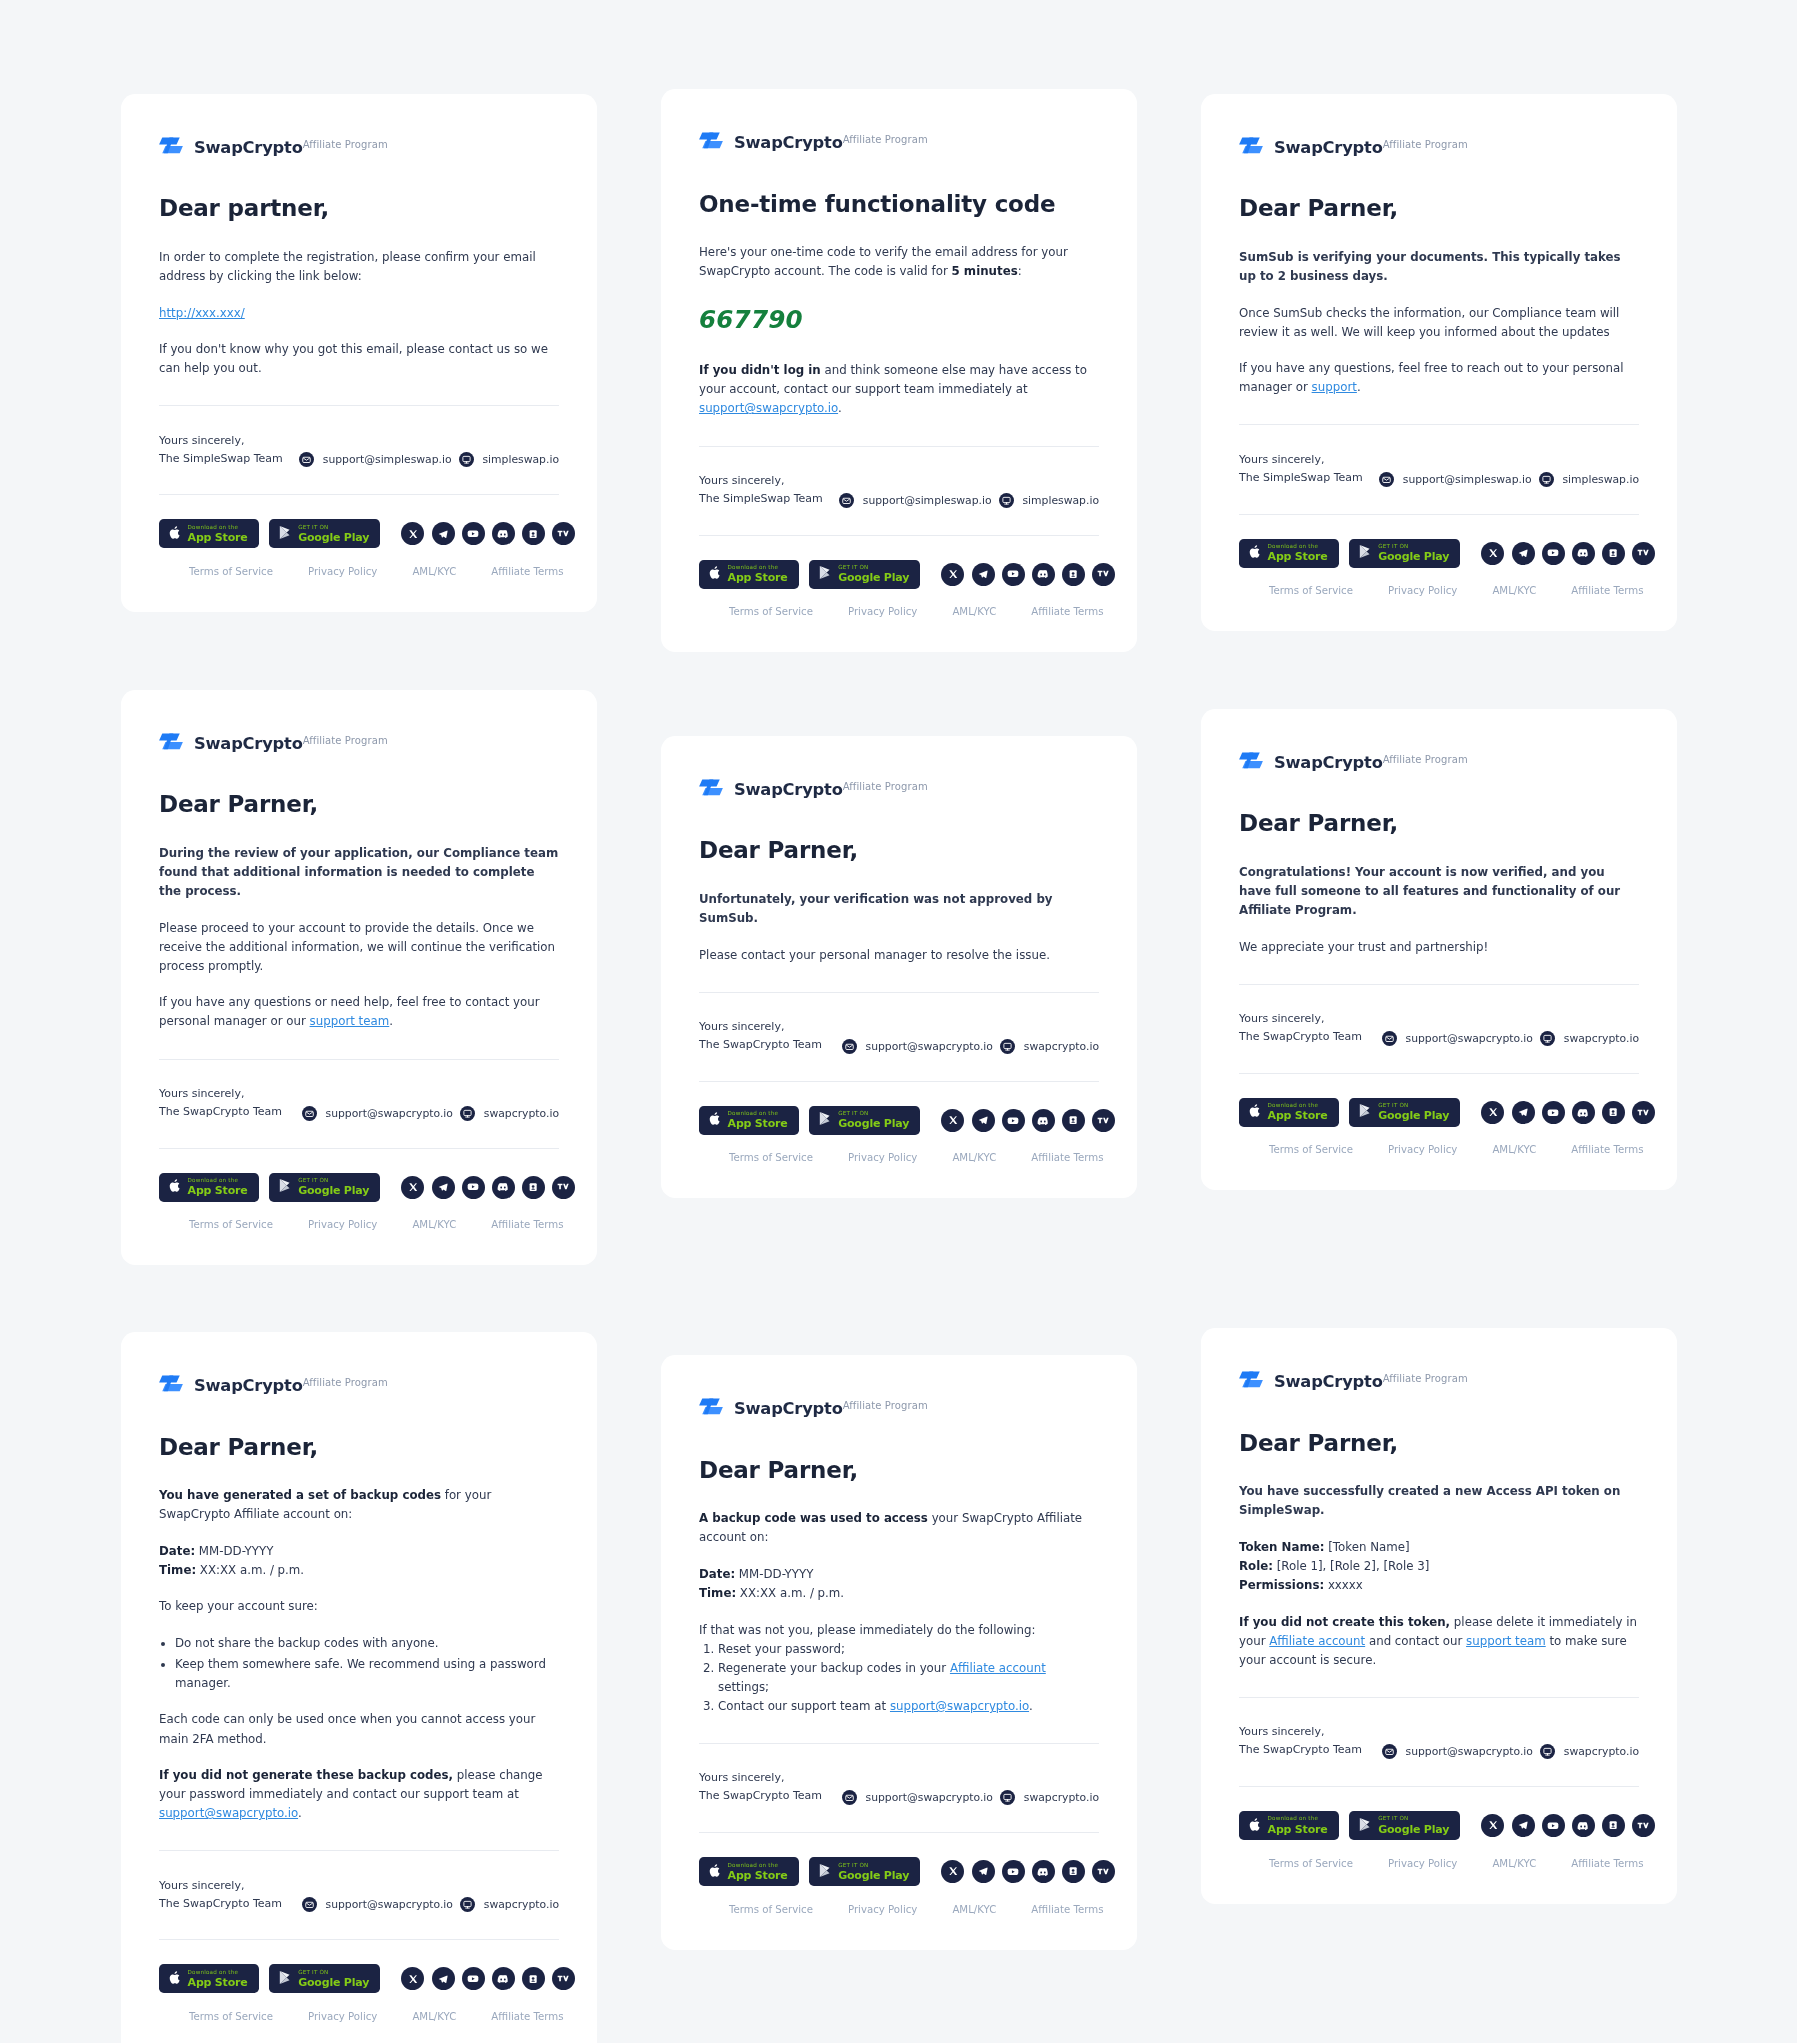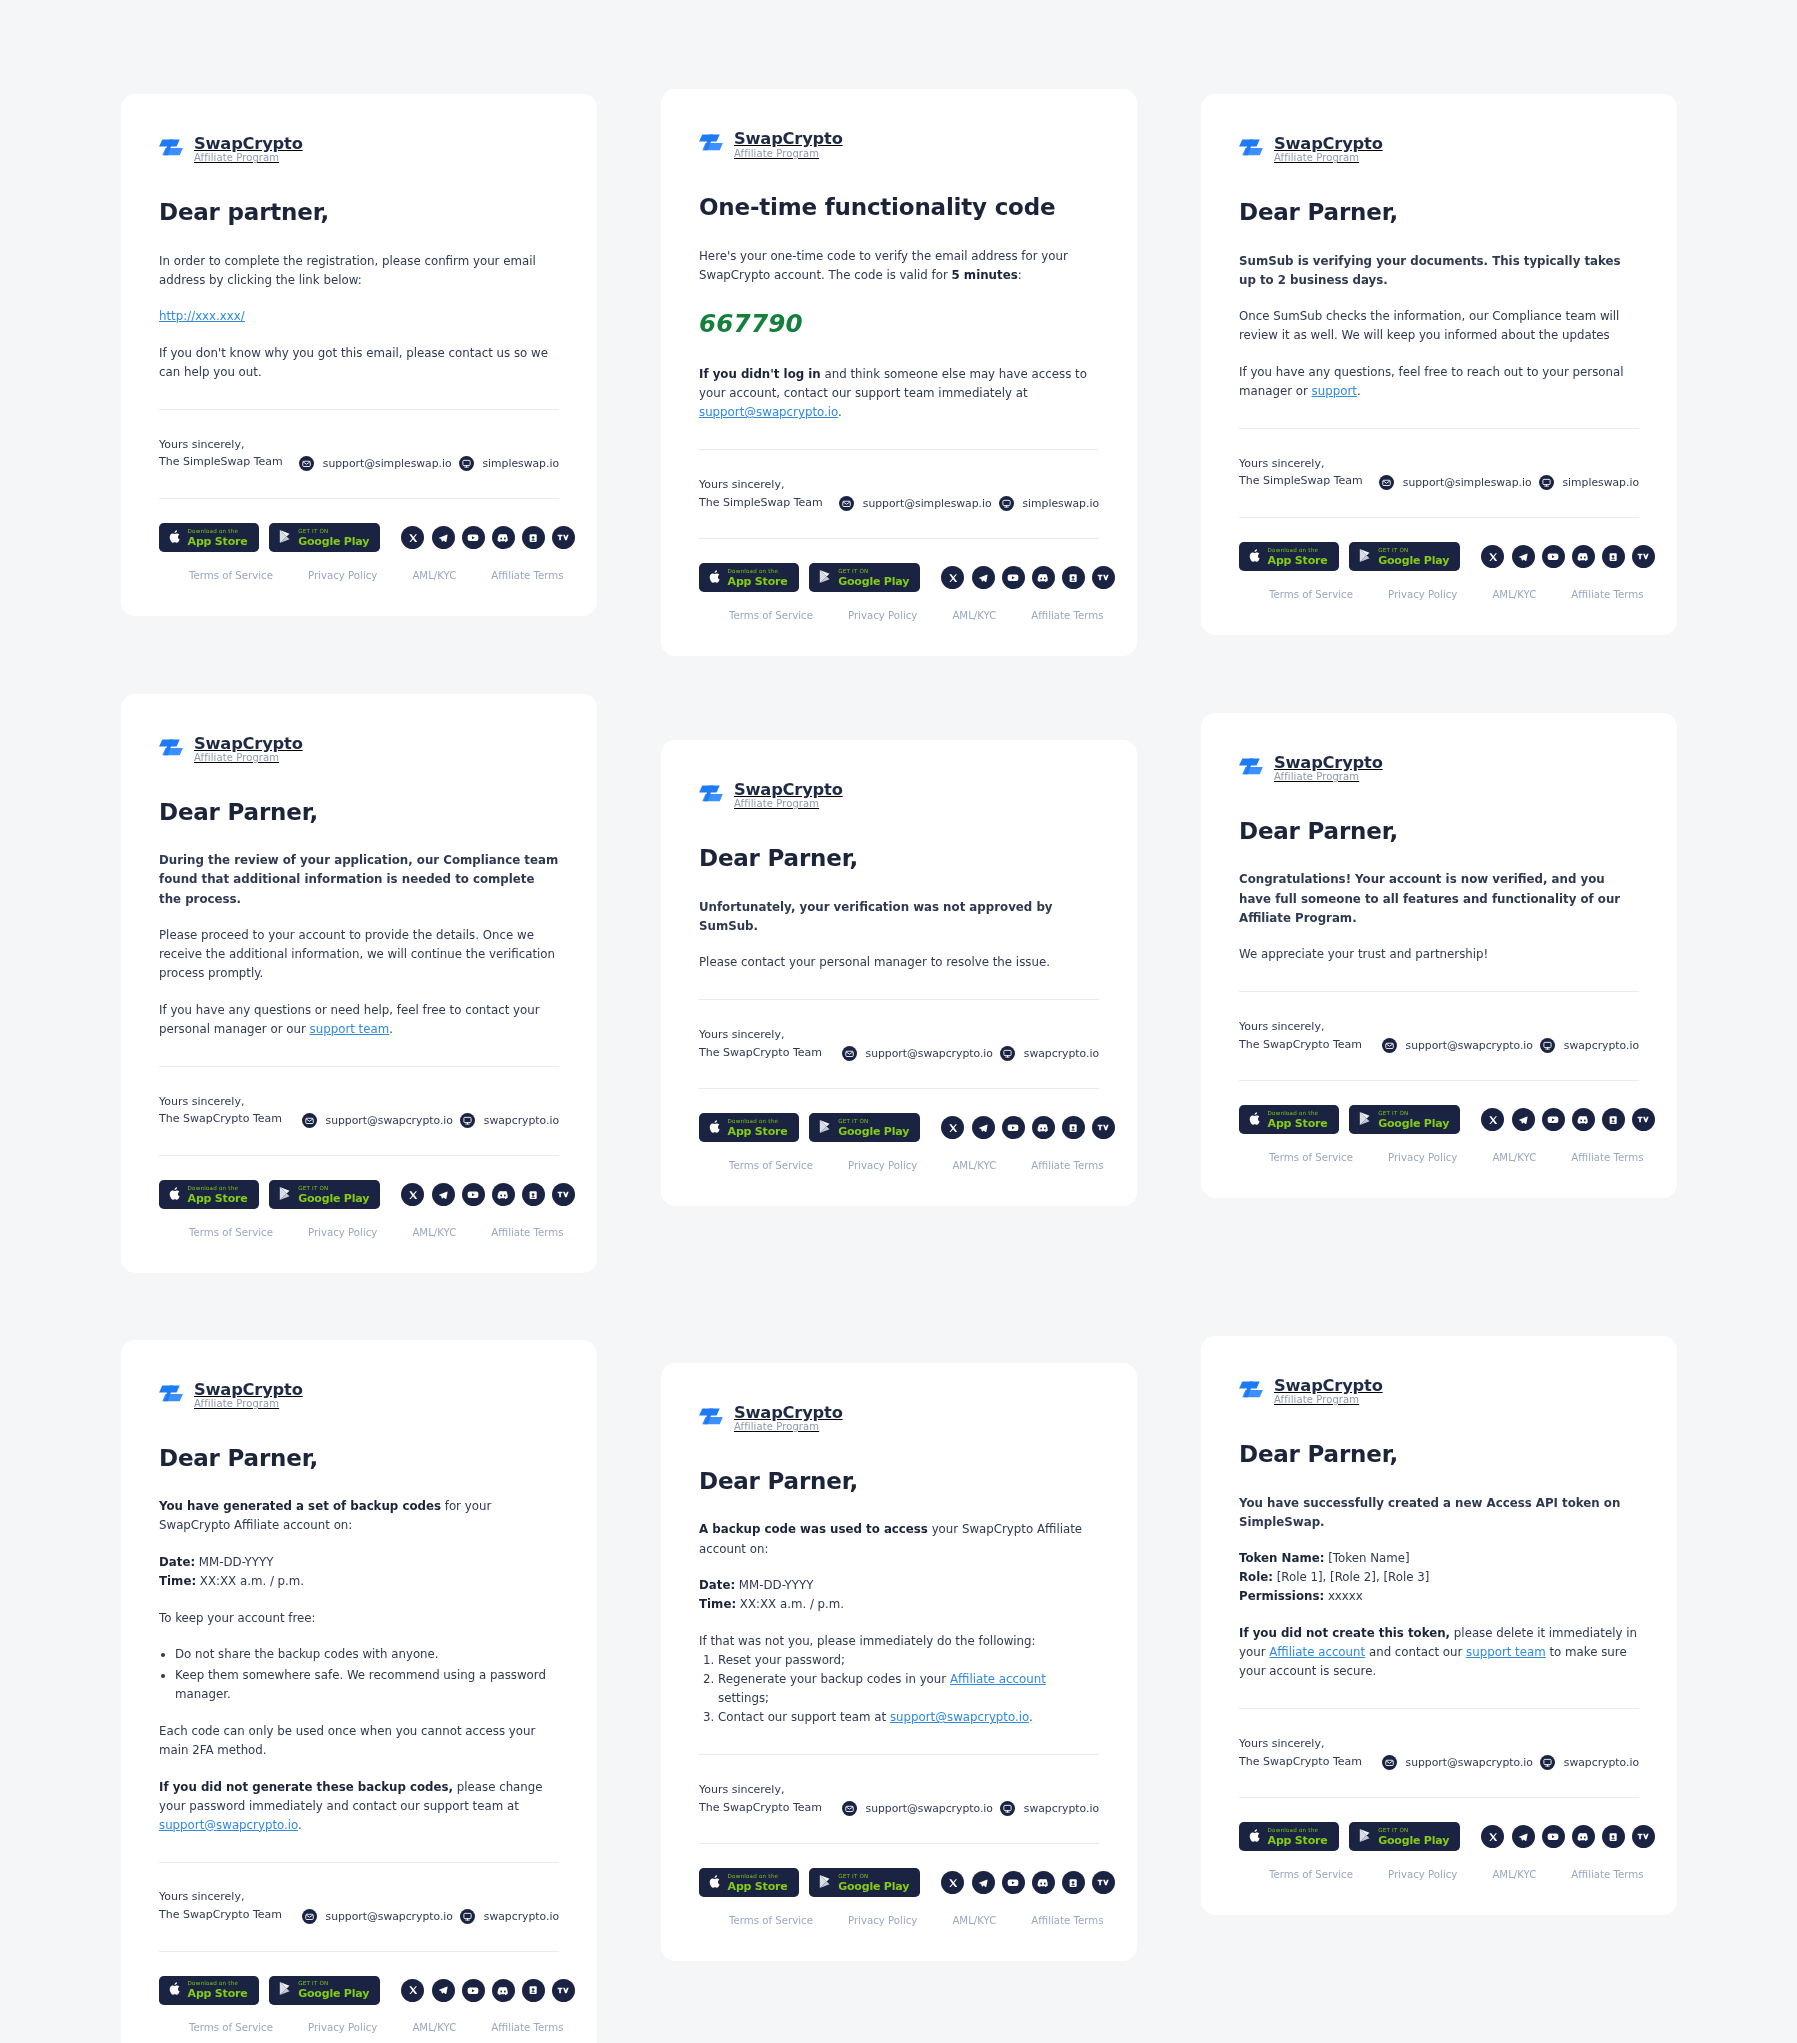--- a/index.html
+++ b/index.html
@@ -31,21 +31,21 @@
   .col2 .card:nth-child(1){margin-bottom:84px;}
   .col2 .card:nth-child(2){margin-bottom:157px;}
   .col3 .card:nth-child(1){margin-bottom:78px;}
   .col3 .card:nth-child(2){margin-bottom:138px;}
   .col2{margin-top:-4.8px;}
   .col3{margin-top:0px;}
 
   
   .logo{display:flex;align-items:center;gap:11px;margin-bottom:35px;}
   .logo-mark{width:24px;height:25.4px;flex:0 0 auto;}
-  .logo-text{display:flex;flex-direction:column;line-height:1.08;text-decoration:underline;}
+  .logo-text{display:flex;line-height:1.08;}
   .logo-name{font-size:16.3px;font-weight:700;color:#1f2a44;letter-spacing:-0.2px;}
   .logo-sub{font-size:10px;color:#8d98ab;letter-spacing:0.1px;margin-top:0.8px;}
 
   
   h1.greeting{
     font-size:23px;font-weight:700;color:#1b2438;
     letter-spacing:-0.2px;margin-bottom:26px;line-height:1.15;
   }
   p.para{
     font-size:11.8px;line-height:1.62;color:#2f3950;margin-bottom:17.5px;
@@ -382,21 +382,21 @@
   </div>
 
       <h1 class="greeting">Dear Parner,</h1>
       <p class="para">
         <b>You have generated a set of backup codes</b><span> for your SwapCrypto Affiliate account on:</span>
       </p>
       <p class="para">
         <span class="kv"><b>Date:</b><span> MM-DD-YYYY</span></span><br>
         <span class="kv"><b>Time:</b><span> XX:XX a.m. / p.m.</span></span>
       </p>
-      <p class="para tight">To keep your account free:</p>
+      <p class="para tight">To keep your account sure:</p>
       <ul class="bullets" style="margin-bottom:17.5px;">
         <li>Do not share the backup codes with anyone.</li>
         <li>Keep them somewhere safe. We recommend using a password manager.</li>
       </ul>
       <p class="para">Each code can only be used once when you cannot access your main 2FA method.</p>
       <p class="para">
         <b>If you did not generate these backup codes,</b><span> please change your password immediately and contact our support team at </span><a class="link">support@swapcrypto.io</a><span>.</span>
       </p>
       <hr class="rule">
 

